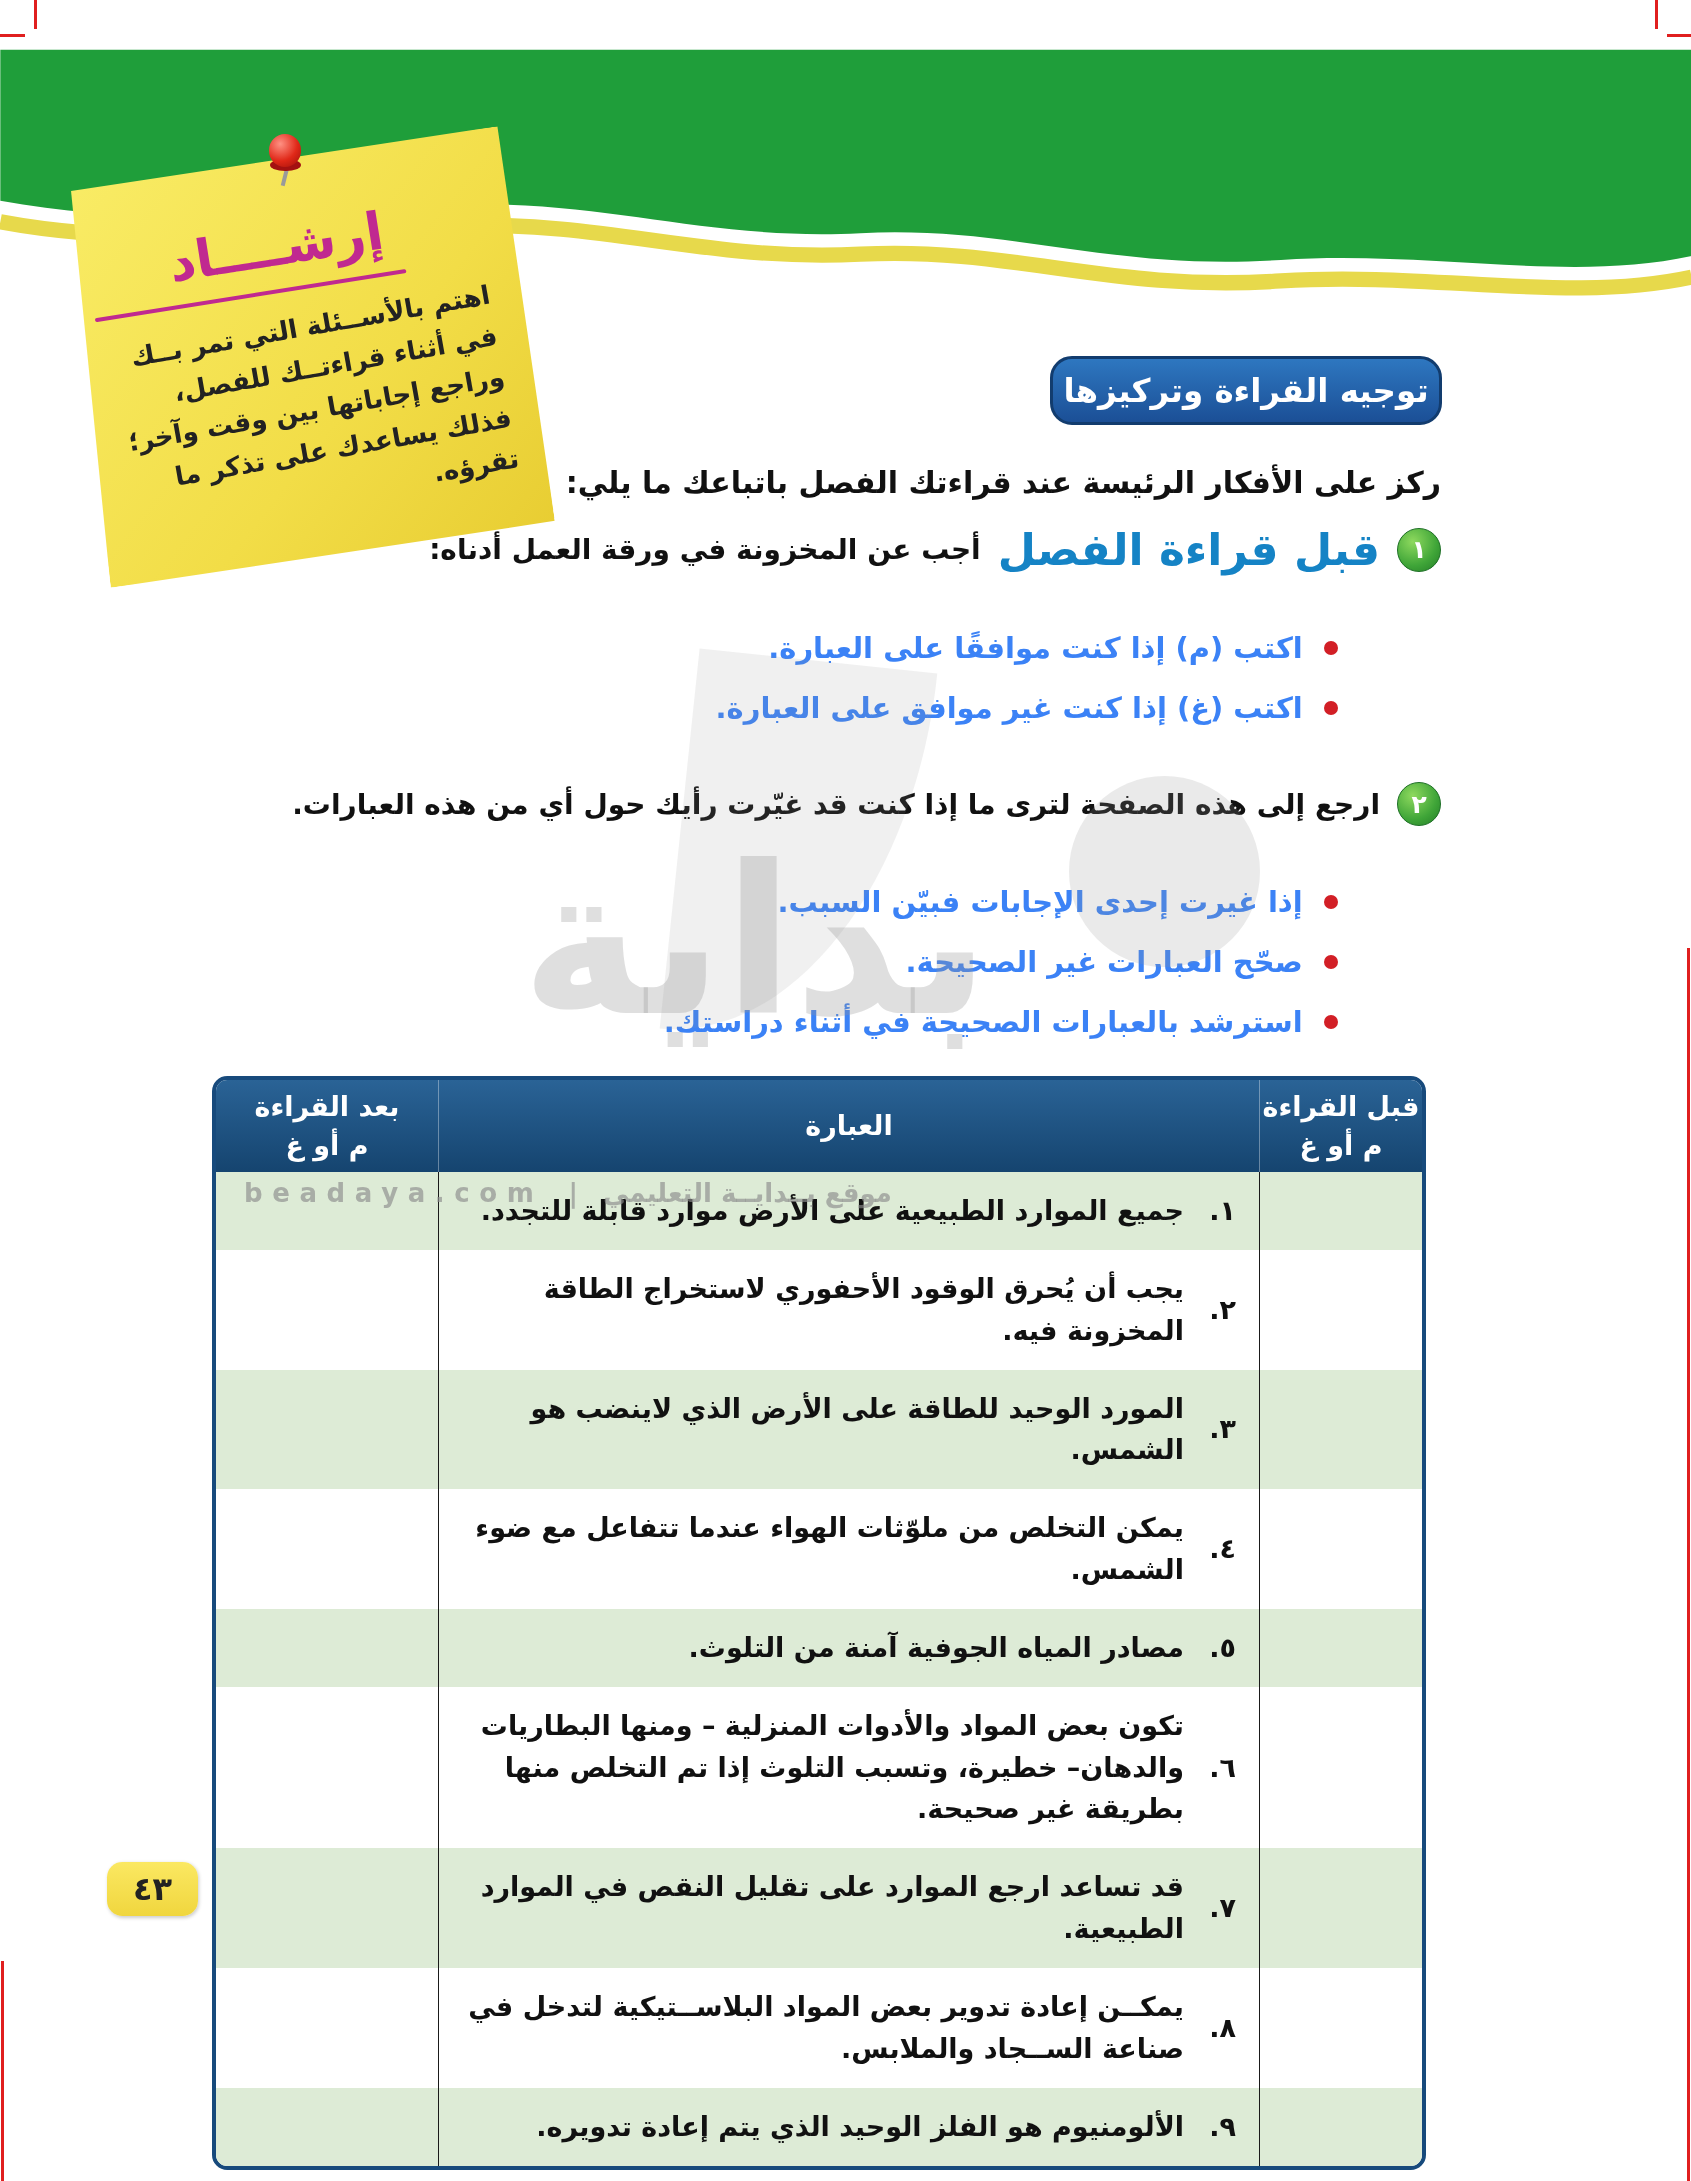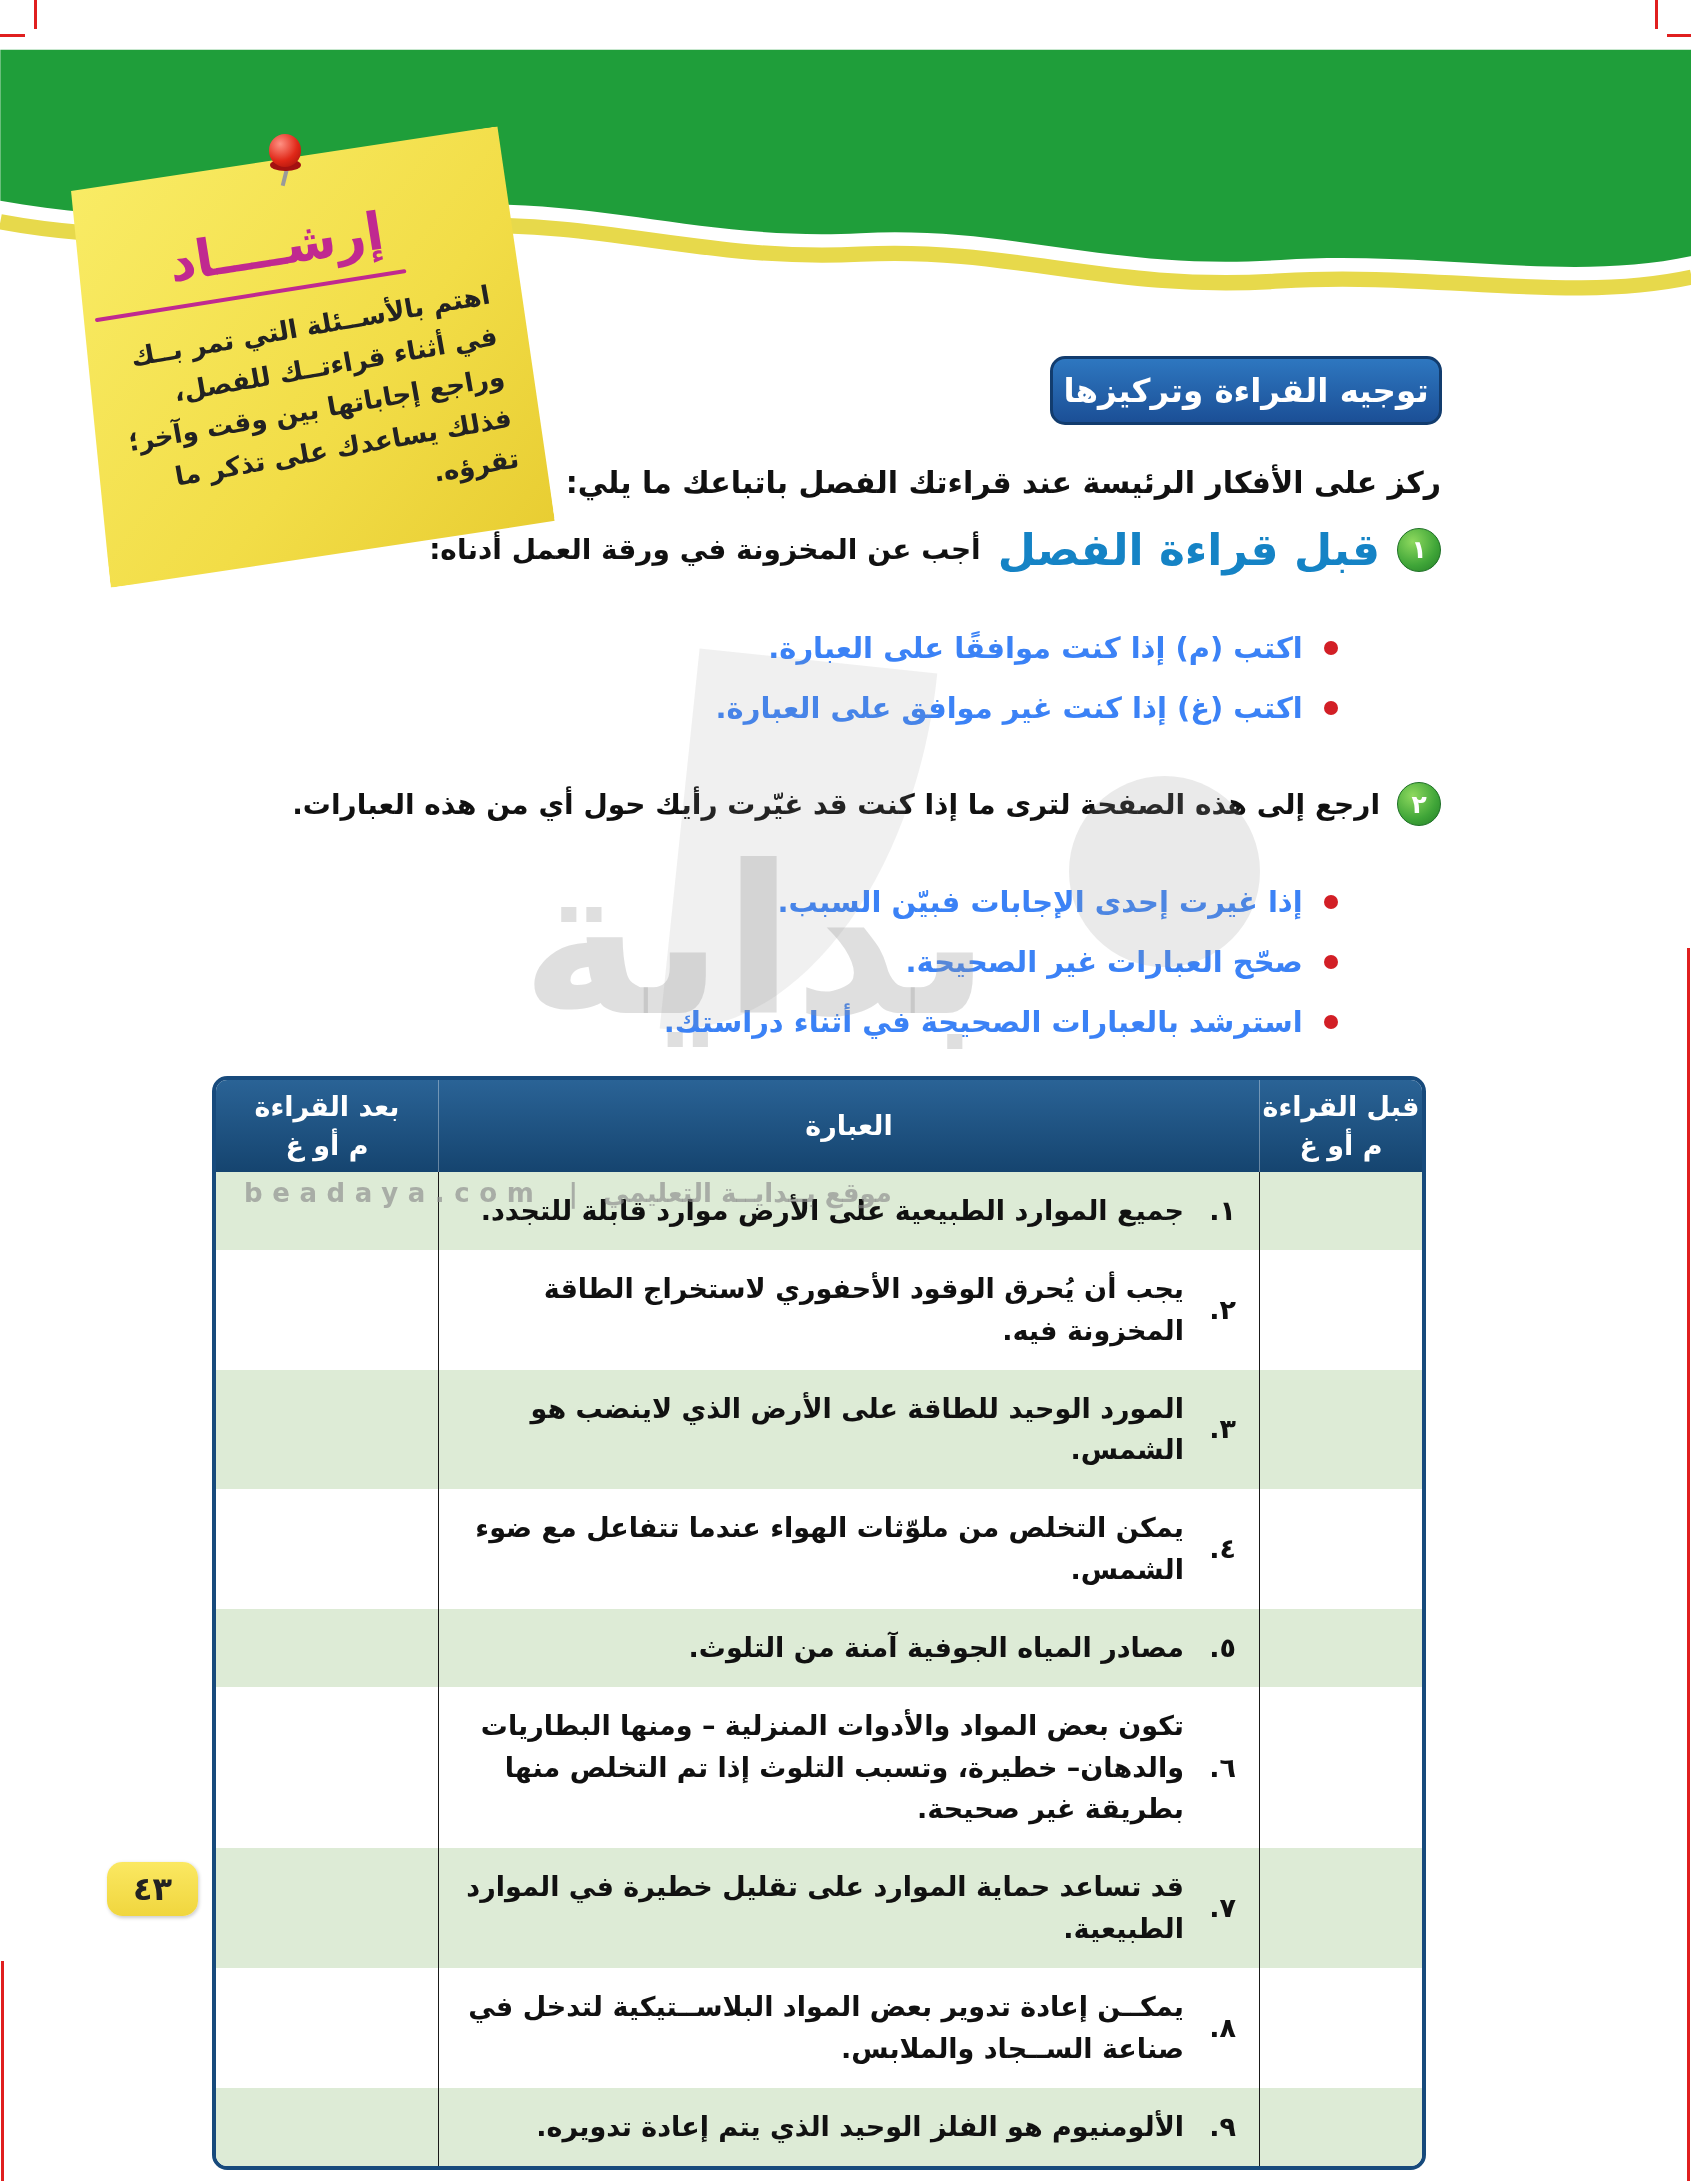--- a/index.html
+++ b/index.html
@@ -36,21 +36,21 @@
   
   .pin{left:264px;top:134px;width:42px;height:54px;z-index:4;}
   .pin-needle{position:absolute;left:19px;top:32.5px;width:3.8px;height:19px;background:#9a9a9a;transform:rotate(14deg);}
   .pin-base{position:absolute;left:5.7px;top:25px;width:31px;height:12.4px;border-radius:50%;background:#a31111;}
   .pin-head{position:absolute;left:4.8px;top:0;width:32.5px;height:32.5px;border-radius:50%;
     background:radial-gradient(circle at 35% 30%,#ff9183 0%,#e02818 55%,#9c0f08 100%);}
   
   .title-box{
     left:1050px;top:356px;width:392px;height:69px;z-index:3;
     background:linear-gradient(180deg,#2e77c0 0%,#1b4f96 100%);
-    border:3.8px solid #123c6e;border-radius:15px;
+    border:3.8px solid #123c6e;border-radius:22px;
     display:flex;align-items:center;justify-content:center;
     color:#fff;font-size:32.5px;font-weight:bold;direction:rtl;box-sizing:border-box;
   }
   
   .intro{left:143px;top:465px;width:1298px;direction:rtl;text-align:right;
     font-size:30px;font-weight:700;color:#111;z-index:3;}
   .step{left:143px;width:1298px;display:flex;direction:rtl;align-items:center;gap:17px;z-index:3;}
   .step1{top:524px;} .step2{top:782px;}
   .step-circle{
     flex:0 0 auto;width:44px;height:44px;border-radius:50%;
@@ -224,21 +224,21 @@
     <div class="td statement">
       <span class="num">٦.</span>
       <span class="txt">تكون بعض المواد والأدوات المنزلية – ومنها البطاريات والدهان– خطيرة، وتسبب التلوث إذا تم التخلص منها بطريقة غير صحيحة.</span>
     </div>
     <div class="td"></div>
   </div>
   <div class="trow green">
     <div class="td"></div>
     <div class="td statement">
       <span class="num">٧.</span>
-      <span class="txt">قد تساعد حماية الموارد على تقليل خطيرة في الموارد الطبيعية.</span>
+      <span class="txt">قد تساعد ارجع الموارد على تقليل النقص في الموارد الطبيعية.</span>
     </div>
     <div class="td"></div>
   </div>
   <div class="trow">
     <div class="td"></div>
     <div class="td statement">
       <span class="num">٨.</span>
       <span class="txt">يمكــن إعادة تدوير بعض المواد البلاســتيكية لتدخل في صناعة الســجاد والملابس.</span>
     </div>
     <div class="td"></div>

